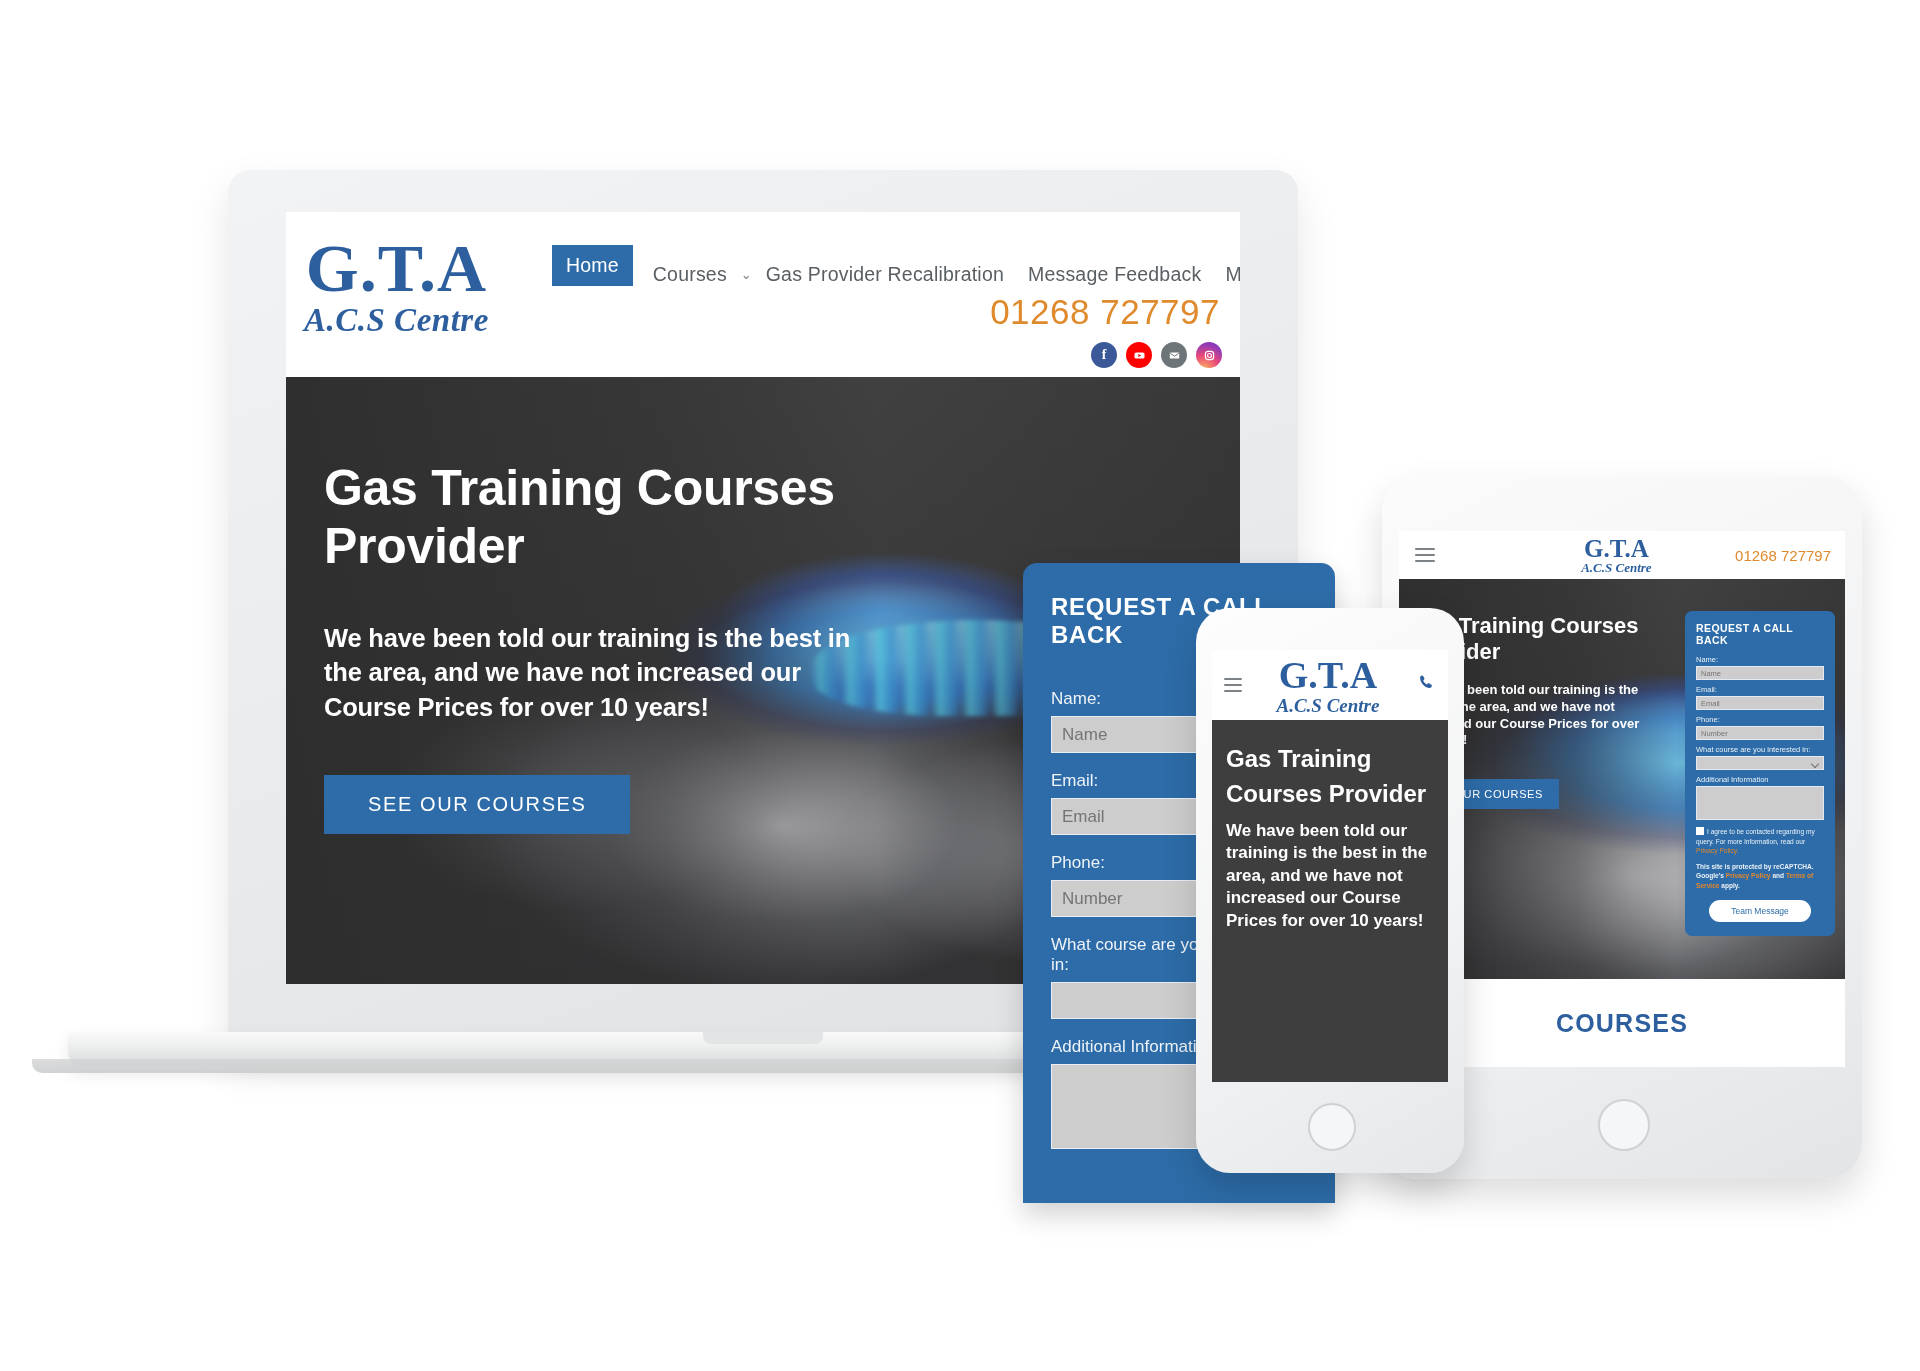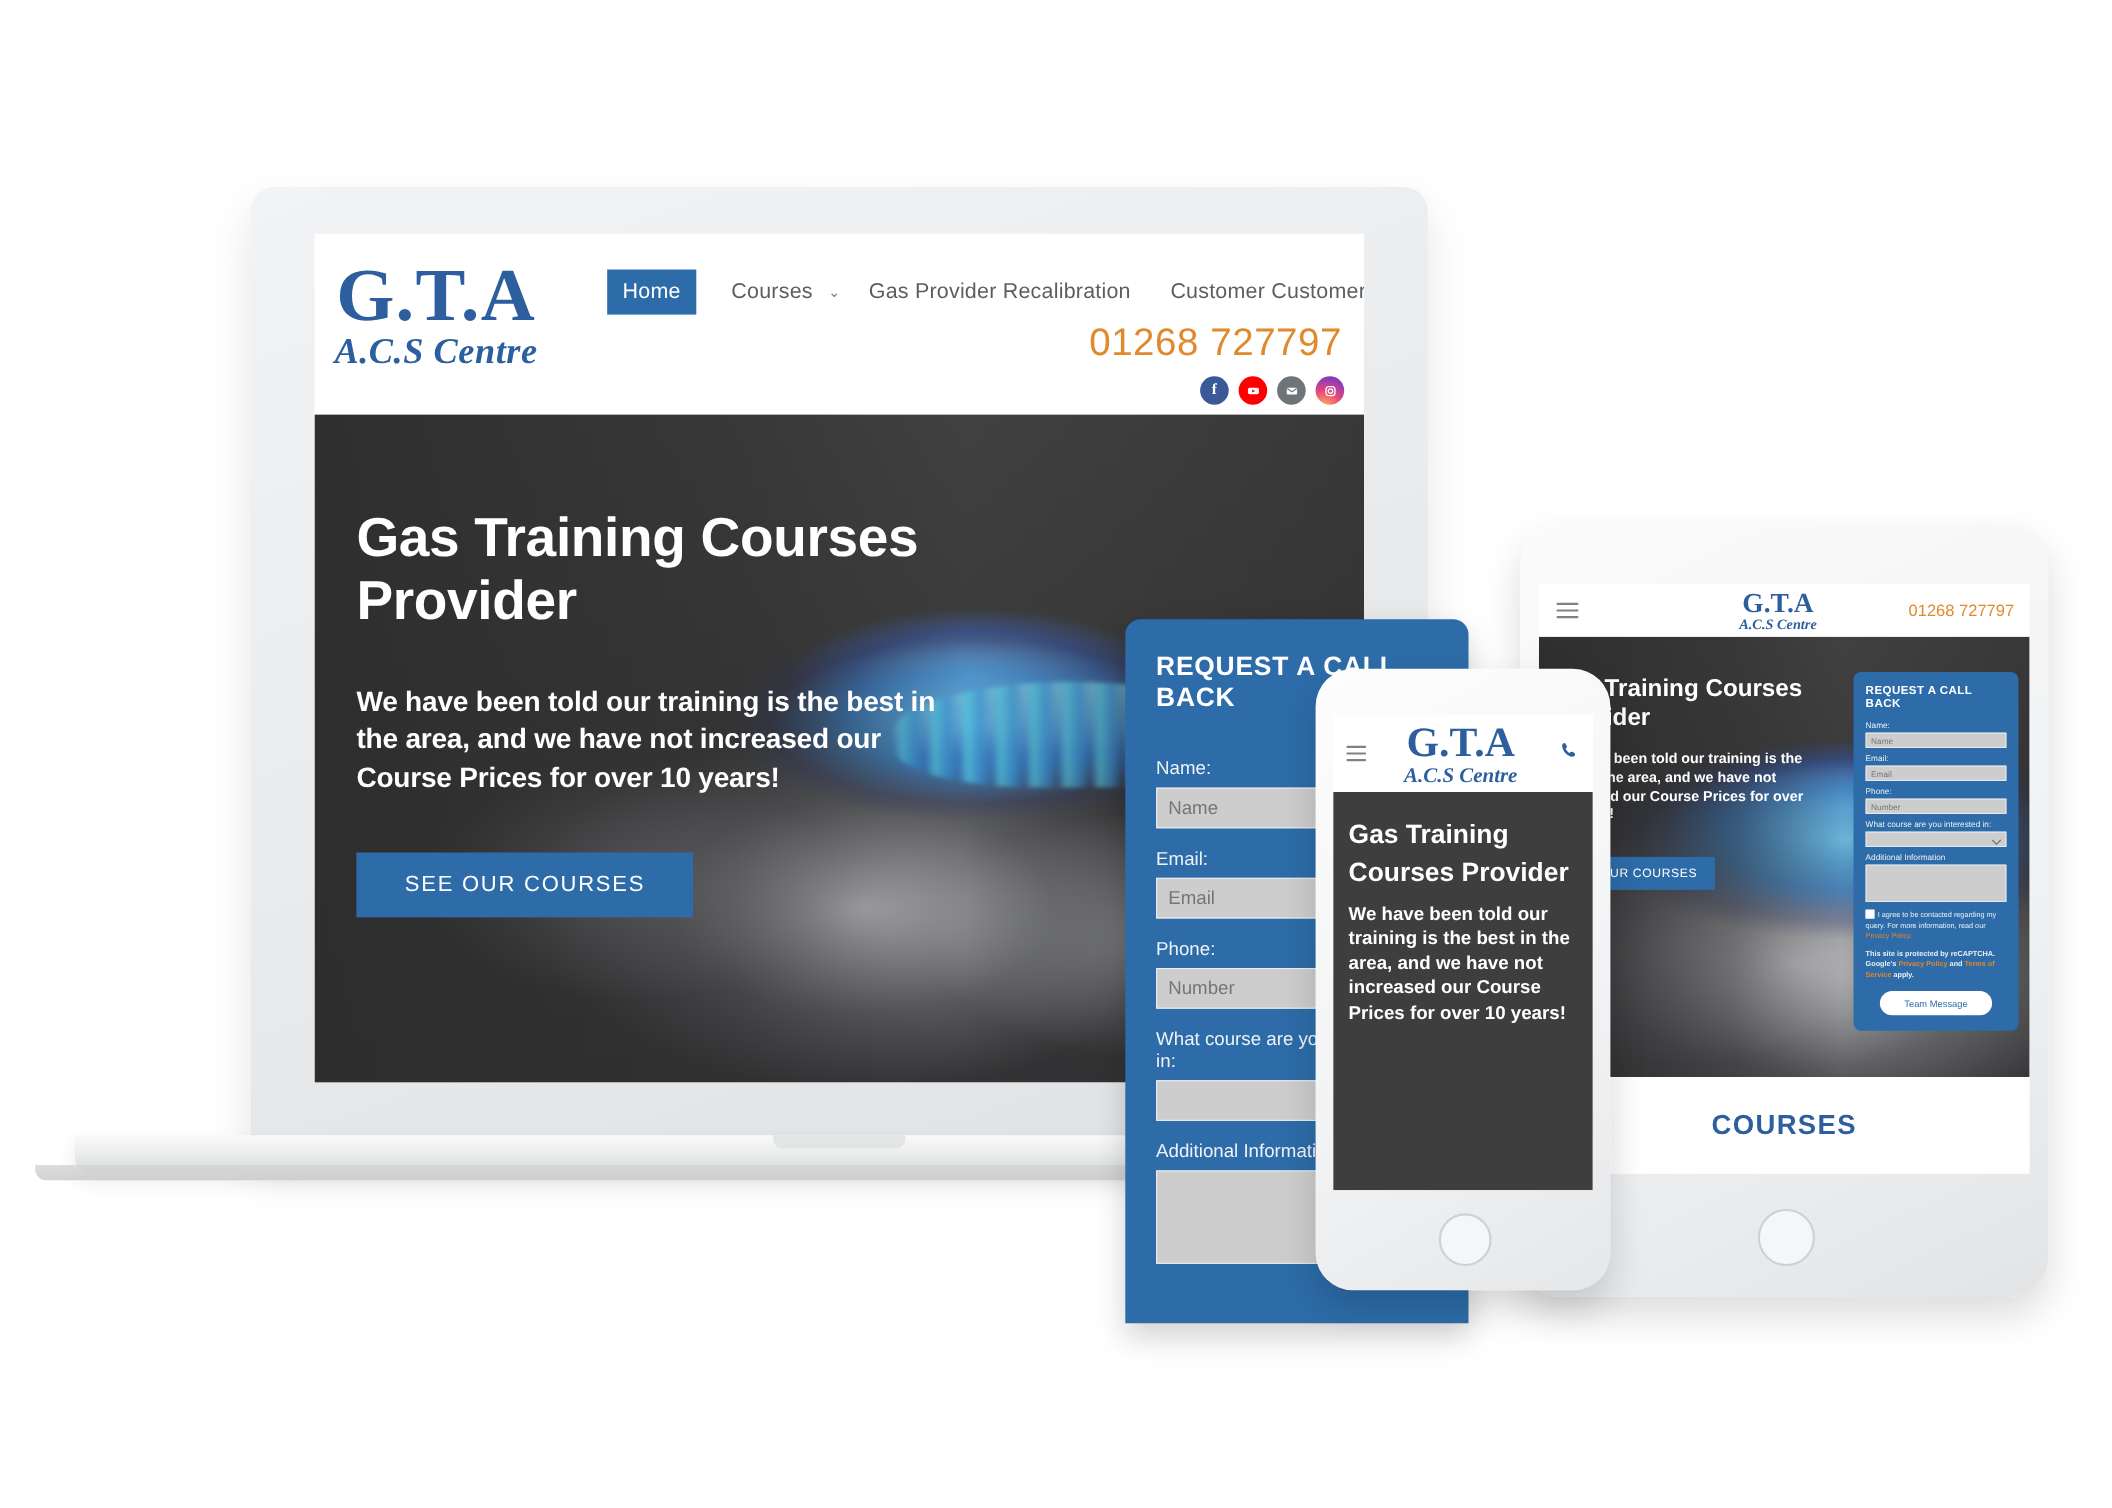--- a/index.html
+++ b/index.html
@@ -48,21 +48,21 @@
   .logo{position:absolute;left:18px;top:22px;text-align:center;line-height:1;}
   .logo .l1{
     font-family:"Liberation Serif", serif;font-weight:bold;
     font-size:68px;color:#2d5f9e;letter-spacing:1px;
   }
   .logo .l2{
     font-family:"Liberation Serif", serif;font-weight:bold;font-style:italic;
     font-size:33px;color:#2d5f9e;margin-top:2px;letter-spacing:.5px;
   }
   .nav{
-    position:absolute;left:246px;top:33px;display:flex;align-items:center;gap:16px;padding-left:20px;
+    position:absolute;left:246px;top:33px;display:flex;align-items:flex-end;gap:4px;padding-left:20px;
   }
   .nav a{
     font-size:19.5px;color:#5a5f63;text-decoration:none;padding:0 10px;
     white-space:nowrap;letter-spacing:.2px;
   }
   .nav a.active{
     background:#2d6ca8;color:#fff;padding:9px 14px;margin-right:6px;
   }
   .nav .caret{font-size:13px;color:#7a7f83;margin-left:4px;}
   .nav .item{display:flex;align-items:center;}
@@ -264,21 +264,21 @@
           <div class="l2">A.C.S Centre</div>
         </div>
 
         <div class="nav">
           <a class="active" href="#">Home</a>
           <span class="item">
             <a href="#">Courses</a>
             <span class="caret">⌄</span>
           </span>
           <a href="#">Gas Provider Recalibration</a>
-          <a href="#">Customer Customer</a>
+          <a href="#">Message Feedback</a>
           <a href="#">Meet the Team</a>
 
         </div>
 
         <div class="phone-number">01268 727797</div>
 
         <div class="socials">
           <span class="soc fb">f</span>
           <span class="soc yt">
             <svg width="13" height="13" viewBox="0 0 13 13">

